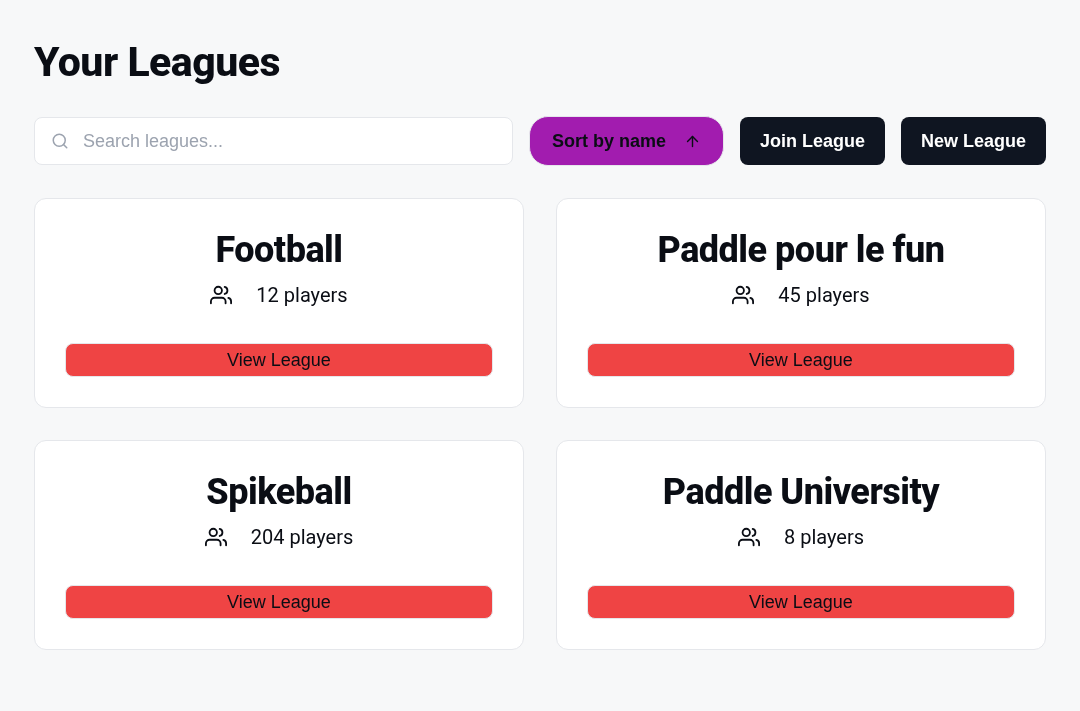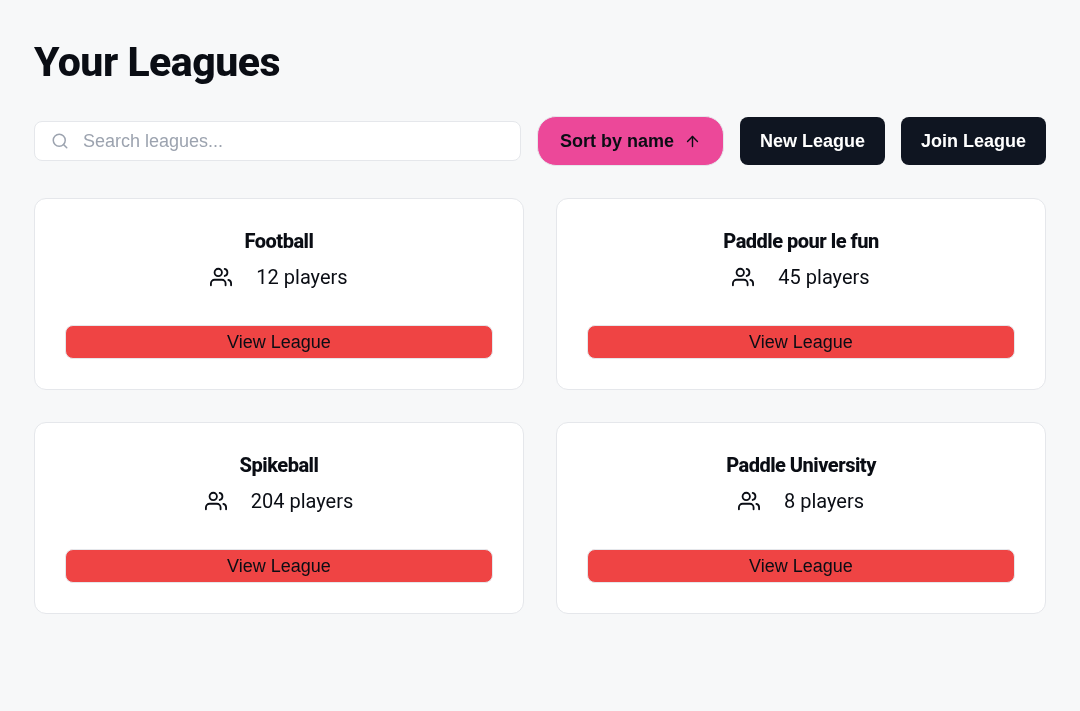--- a/index.html
+++ b/index.html
@@ -32,21 +32,21 @@
       align-items: center;
     }
     .search-wrapper {
       flex: 1;
       position: relative;
       display: flex;
       align-items: center;
       background: #fff;
       border: 1px solid #e5e7eb;
       border-radius: 8px;
-      height: 40px;
+      height: 48px;
       padding: 0 16px;
       max-width: 508px;
     }
     .search-icon {
       width: 18px;
       height: 18px;
       color: #9ca3af;
       flex-shrink: 0;
       margin-right: 14px;
       display: flex;
@@ -59,22 +59,22 @@
       color: #0a0d14;
       width: 100%;
       background: transparent;
     }
     .search-input::placeholder {
       color: #9ca3af;
     }
     .sort-button {
       display: flex;
       align-items: center;
-      gap: 10px;
-      background: #ec4899;
+      gap: 18px;
+      background: #a21caf;
       border: 1px solid #e5e7eb;
       border-radius: 19px;
       height: 50px;
       padding: 0 22px;
       font-size: 18px;
       font-weight: 600;
       color: #0a0d14;
       cursor: pointer;
     }
     .arrow-icon {
@@ -103,21 +103,21 @@
     .card {
       background: #fff;
       border: 1px solid #e5e7eb;
       border-radius: 12px;
       padding: 30px 30px 30px 30px;
       display: flex;
       flex-direction: column;
       align-items: center;
     }
     .card-title {
-      font-size: 20px;
+      font-size: 36px;
       font-weight: 800;
       color: #0a0d14;
       letter-spacing: -0.5px;
       margin-bottom: 12px;
     }
     .card-meta {
       display: flex;
       align-items: center;
       gap: 24px;
       margin-bottom: 36px;
@@ -165,23 +165,23 @@
     <button class="sort-button">
       <span>Sort by name</span>
       <span class="arrow-icon">
         <svg viewBox="0 0 24 24" width="17" height="17" fill="none" stroke="currentColor" stroke-width="2" stroke-linecap="round" stroke-linejoin="round">
           <line x1="12" y1="19" x2="12" y2="5"></line>
           <polyline points="5 12 12 5 19 12"></polyline>
         </svg>
       </span>
     </button>
 
+    <button class="dark-button">Join League</button>
+
     <button class="dark-button">New League</button>
-
-    <button class="dark-button">Join League</button>
   </div>
 
   <div class="grid">
     <div class="card">
       <div class="card-title">Football</div>
       <div class="card-meta">
         <span class="users-icon">
           <svg viewBox="0 0 24 24" width="22" height="22" fill="none" stroke="currentColor" stroke-width="2" stroke-linecap="round" stroke-linejoin="round">
             <path d="M17 21v-2a4 4 0 0 0-4-4H5a4 4 0 0 0-4 4v2"></path>
             <circle cx="9" cy="7" r="4"></circle>

